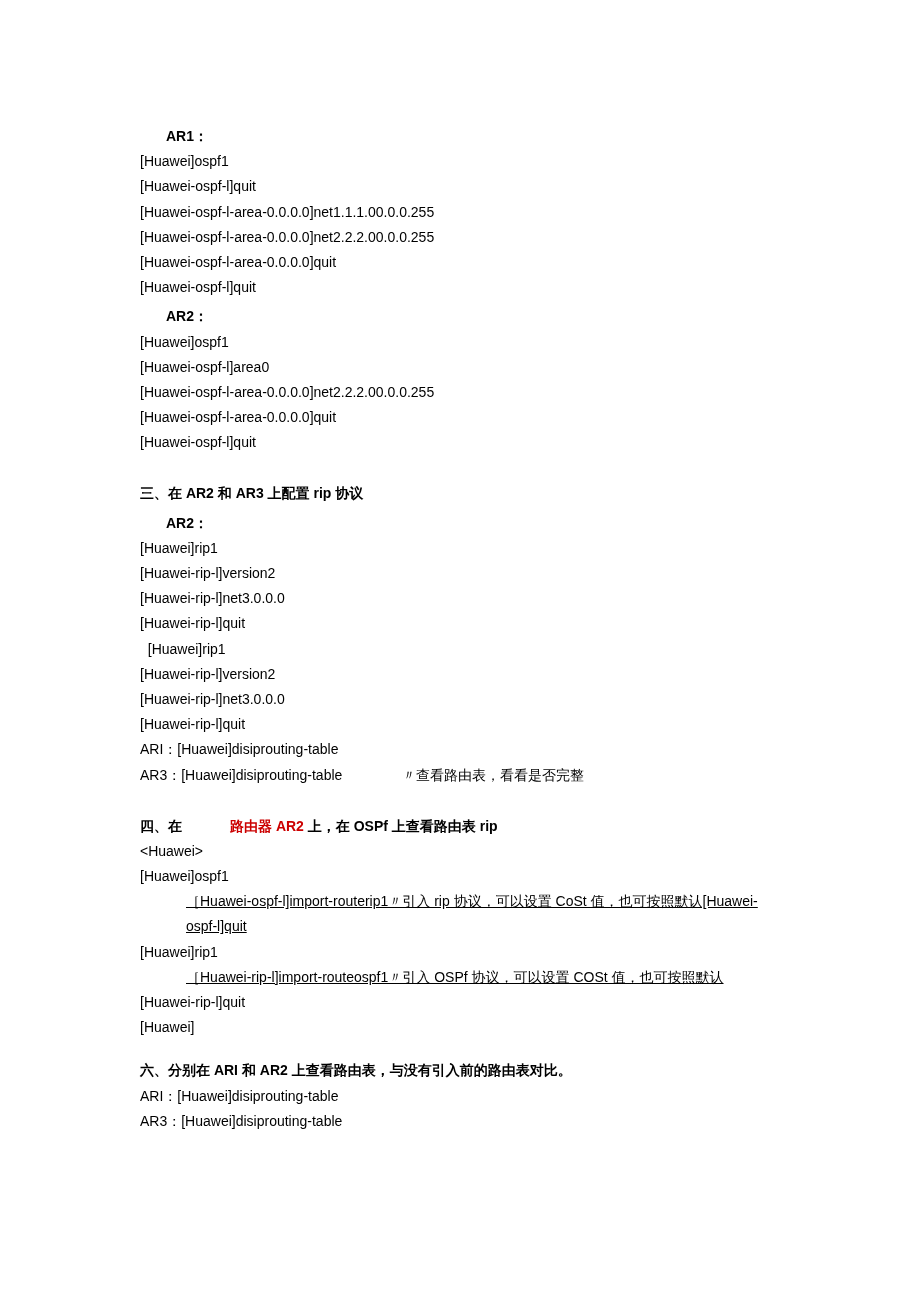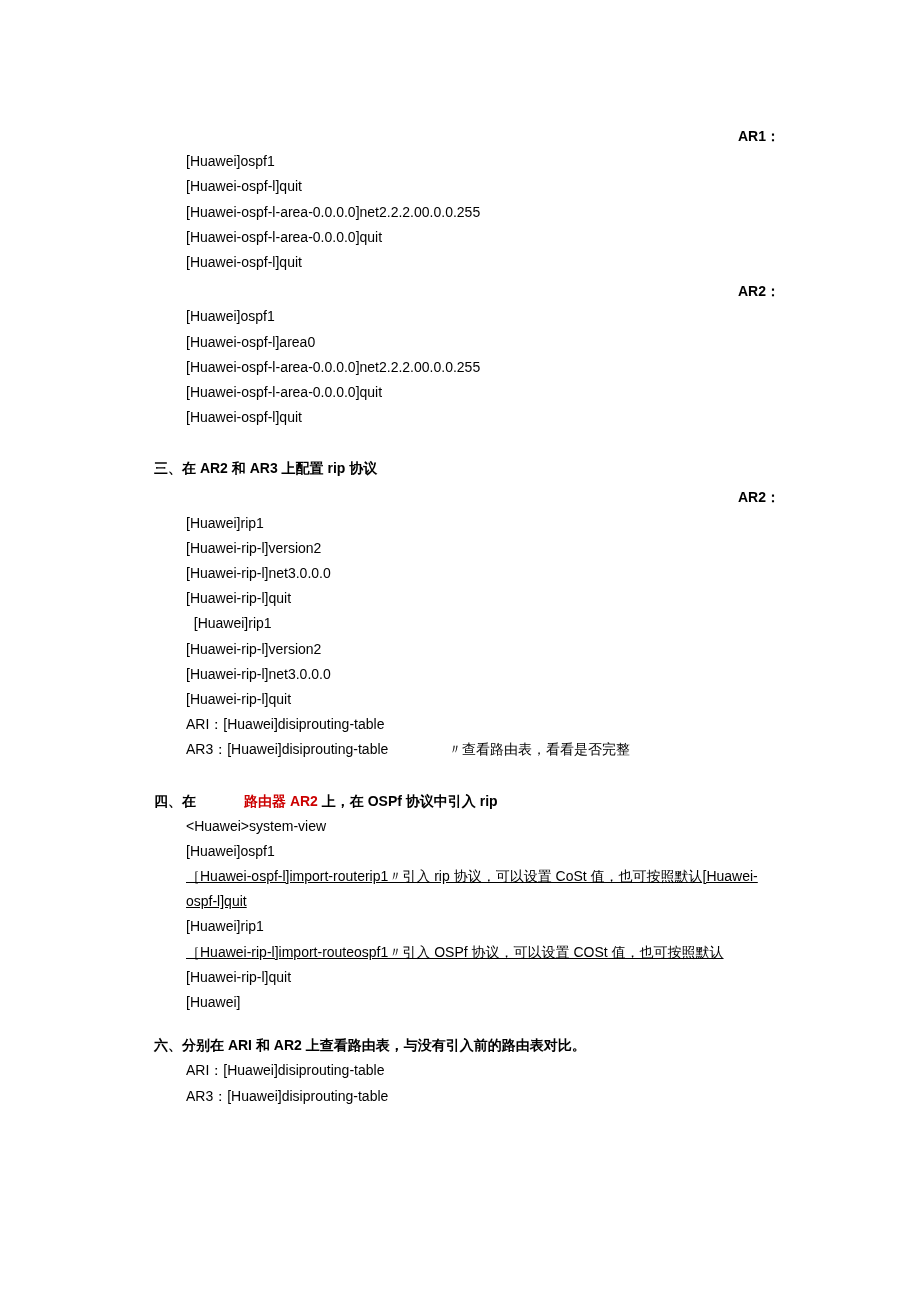--- a/index.html
+++ b/index.html
@@ -11,51 +11,50 @@
     }
     .page {
       padding: 120px 140px 60px 140px;
       font-size: 14px;
       line-height: 1.8;
       color: #000;
     }
     .section-heading {
       font-weight: bold;
       margin-top: 18px;
-      margin-left: 14px;
+      margin-left: 0;
     }
     .cmd {
-      margin-left: 46px;
     }
     .cmd-wide {
       margin-left: 46px;
       text-decoration: underline;
     }
     .sub-label {
       font-weight: bold;
       margin-left: 26px;
       margin-top: 4px;
-      text-align: right;
     }
     .red {
       color: #cc0000;
       padding-left: 48px;
     }
     .spacer {
       height: 8px;
     }
   </style>
 </head>
 <body>
 
 <div class="page">
 
   <div class="sub-label">AR1：</div>
   <div class="cmd">[Huawei]ospf1</div>
   <div class="cmd">[Huawei-ospf-l]quit</div>
+  <div class="cmd">[Huawei-ospf-l-area-0.0.0.0]net1.1.1.00.0.0.255</div>
   <div class="cmd">[Huawei-ospf-l-area-0.0.0.0]net2.2.2.00.0.0.255</div>
   <div class="cmd">[Huawei-ospf-l-area-0.0.0.0]quit</div>
   <div class="cmd">[Huawei-ospf-l]quit</div>
 
   <div class="sub-label">AR2：</div>
   <div class="cmd">[Huawei]ospf1</div>
   <div class="cmd">[Huawei-ospf-l]area0</div>
   <div class="cmd">[Huawei-ospf-l-area-0.0.0.0]net2.2.2.00.0.0.255</div>
   <div class="cmd">[Huawei-ospf-l-area-0.0.0.0]quit</div>
   <div class="cmd">[Huawei-ospf-l]quit</div>
@@ -75,23 +74,23 @@
   <div class="cmd">[Huawei-rip-l]quit</div>
   <div class="cmd">ARI：[Huawei]disiprouting-table</div>
   <div class="cmd">
     <span style="display:inline-block; min-width:258px;">AR3：[Huawei]disiprouting-table</span>
     <span>〃查看路由表，看看是否完整</span>
   </div>
 
   <div class="spacer"></div>
 
   <div class="section-heading">
-    <span>四、在</span><span class="red">路由器 AR2</span><span> 上，在 OSPf 协议中引入 rip</span>
+    <span>四、在</span><span class="red">路由器 AR2</span><span> 上，在 OSPf 上查看路由表 rip</span>
   </div>
-  <div class="cmd">&lt;Huawei&gt;system-view</div>
+  <div class="cmd">&lt;Huawei&gt;</div>
   <div class="cmd">[Huawei]ospf1</div>
   <div class="cmd-wide">［Huawei-ospf-l]import-routerip1〃引入 rip 协议，可以设置 CoSt 值，也可按照默认[Huawei-ospf-l]quit</div>
 
   <div class="cmd">[Huawei]rip1</div>
   <div class="cmd-wide">［Huawei-rip-l]import-routeospf1〃引入 OSPf 协议，可以设置 COSt 值，也可按照默认</div>
   <div class="cmd">[Huawei-rip-l]quit</div>
   <div class="cmd">[Huawei]</div>
 
   <div class="section-heading">六、分别在 ARI 和 AR2 上查看路由表，与没有引入前的路由表对比。</div>
   <div class="cmd">ARI：[Huawei]disiprouting-table</div>

